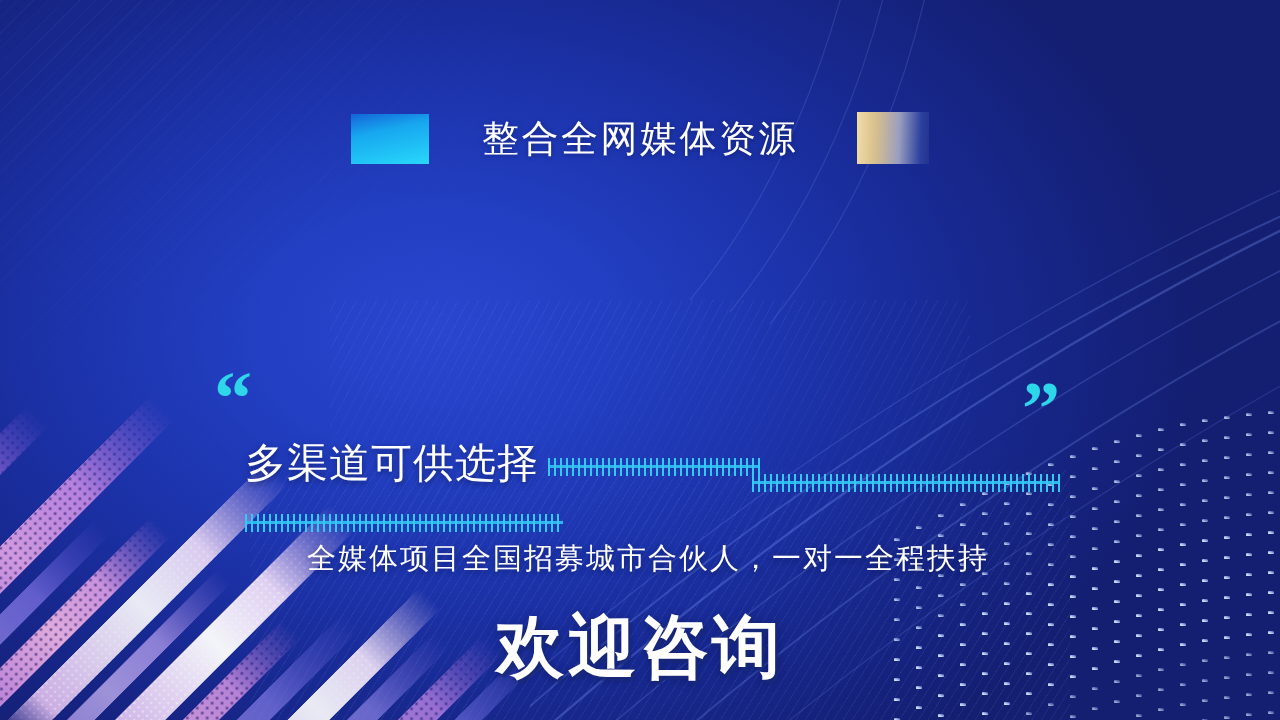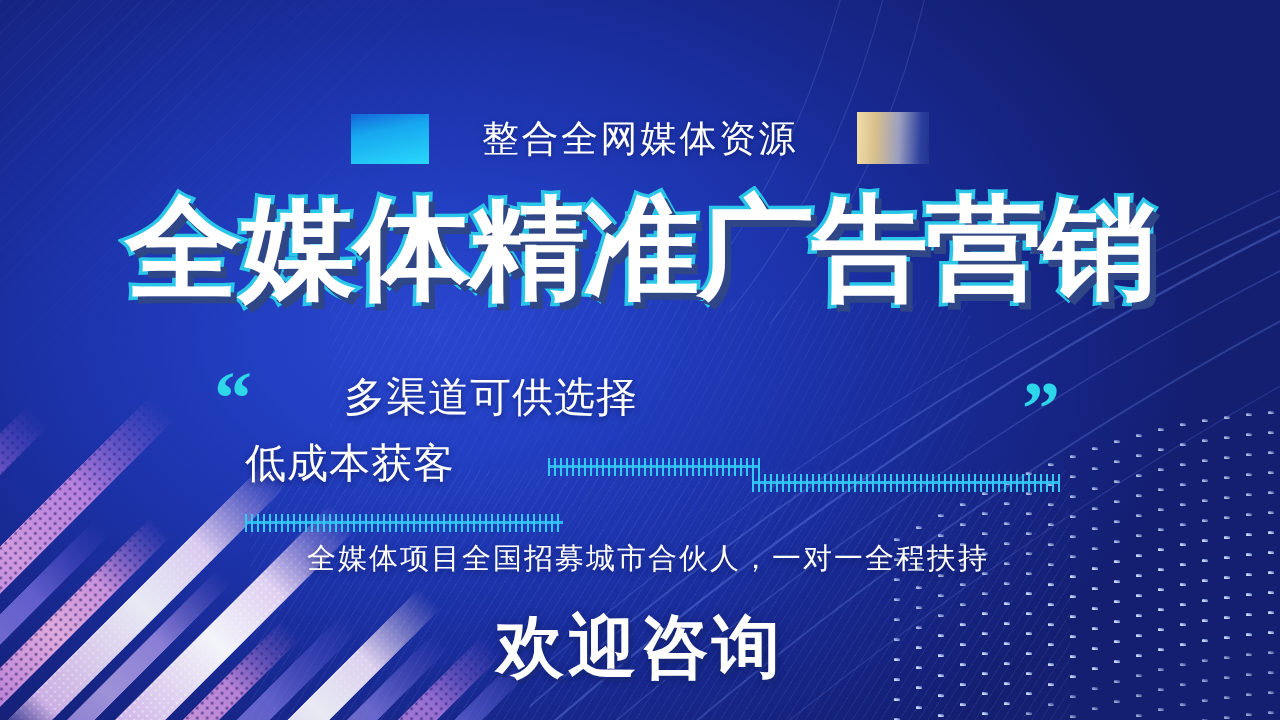--- a/index.html
+++ b/index.html
@@ -294,31 +294,27 @@
   </div>
 
   <div class="content">
 
     <div class="subtitle-row">
       <div class="accent-cyan"></div>
       <div class="subtitle-text">整合全网媒体资源</div>
       <div class="accent-gold"></div>
     </div>
 
-    <div class="headline-wrap">
-      <div class="headline">全媒体精准广告营销</div>
-    </div>
 
     <div class="features">
 
       <div class="quote-open">“</div>
 
-      <div class="feat-text feat-a">多渠道可供选择</div>
-
-      <div class="feat-text feat-b">低成本获客</div>
+
+      <div class="feat-text feat-b">多渠道可供选择</div>
 
 
       <div class="hatch hatch-1"></div>
       <div class="hatch hatch-2"></div>
       <div class="hatch hatch-3"></div>
 
       <div class="quote-close">”</div>
     </div>
 
     <div class="tagline">全媒体项目全国招募城市合伙人，一对一全程扶持</div>

